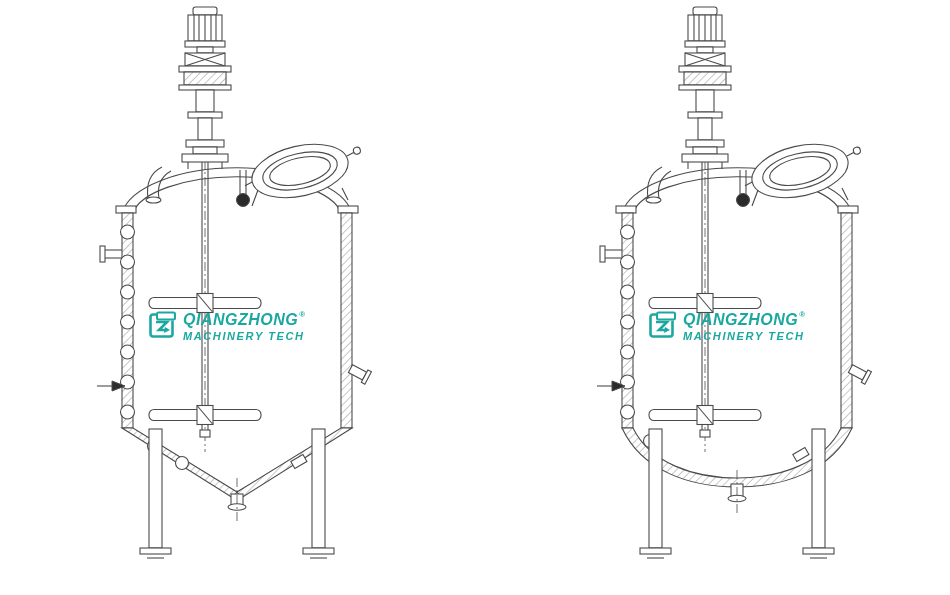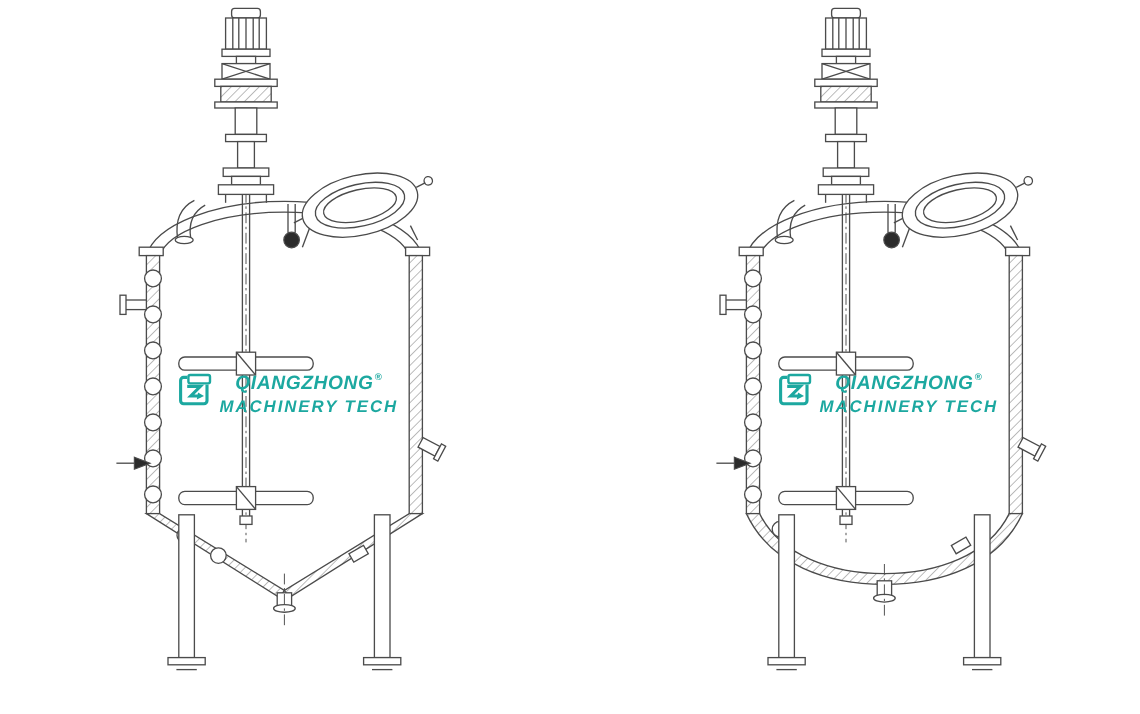--- a/index.html
+++ b/index.html
@@ -14,28 +14,28 @@
   .lineart .wf{fill:#ffffff;}
   .lineart .df{fill:#2b2b2b;stroke-width:1;}
   .lineart .hf{fill:url(#hatch);}
   .lineart .cl{stroke-dasharray:9 3 2 3;stroke-width:.8;}
   
   .watermark{
     position:absolute;display:flex;align-items:flex-start;gap:5px;
     z-index:5;color:var(--accent,#1CA8A0);
   }
   .logo-icon{flex:0 0 auto;}
-  .logo-text{display:flex;flex-direction:column;line-height:1;transform:translateY(2px);align-items:center;}
+  .logo-text{display:flex;flex-direction:column;line-height:1;transform:translateY(2px);}
   .brand-row{
     font-size:16px;font-weight:bold;font-style:italic;letter-spacing:.5px;
     white-space:nowrap;display:flex;align-items:flex-start;
   }
   .brand-row sup{font-size:8px;font-weight:bold;font-style:normal;transform:translateY(-1px);margin-left:1px;}
   .brand-sub{
-    font-size:14px;font-weight:bold;font-style:italic;letter-spacing:1.6px;
+    font-size:11px;font-weight:bold;font-style:italic;letter-spacing:1.6px;
     margin-top:3px;white-space:nowrap;
   }
 </style>
 </head>
 <body style="background: rgb(255, 255, 255);">
 
 <svg width="0" height="0" style="position:absolute" aria-hidden="true">
   <defs>
     <pattern id="hatch" width="5.5" height="5.5" patternUnits="userSpaceOnUse" patternTransform="rotate(45)">
       <rect width="5.5" height="5.5" fill="#ffffff"></rect>

